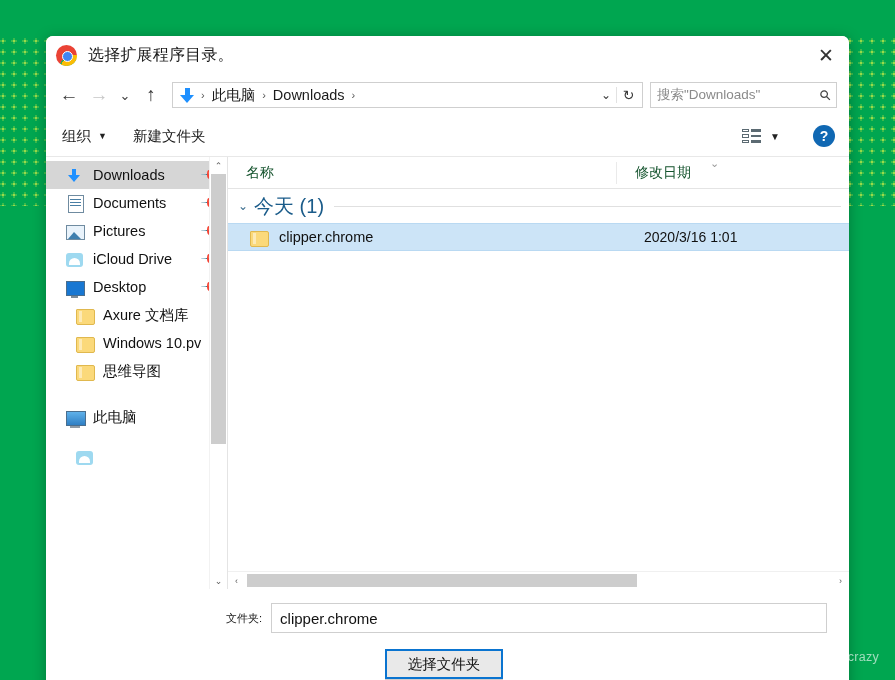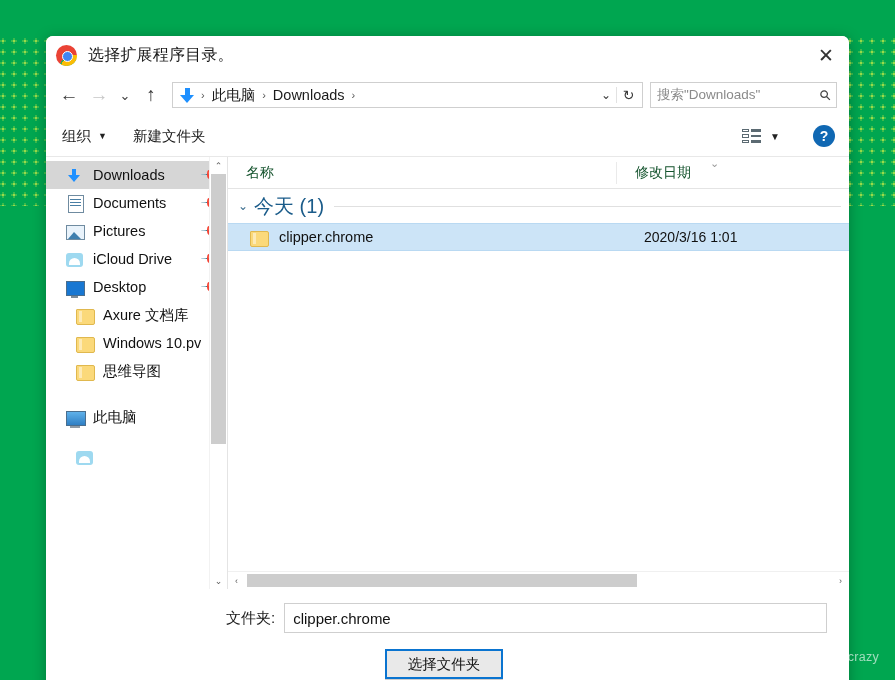--- a/index.html
+++ b/index.html
@@ -530,21 +530,21 @@
     padding: 0 22px 0 0;
     min-height: 88px;
   }
   .folder-row {
     display: flex;
     align-items: center;
     padding: 14px 0 0 0;
     margin-left: 180px;
   }
   .folder-label {
-    font-size: 15px;
+    font-size: 11px;
     color: #1a1a1a;
     margin-right: 9px;
     white-space: nowrap;
   }
   .folder-input {
     flex: 1 1 auto;
     height: 30px;
     border: 1px solid #cfcfcf;
     display: flex;
     align-items: center;

